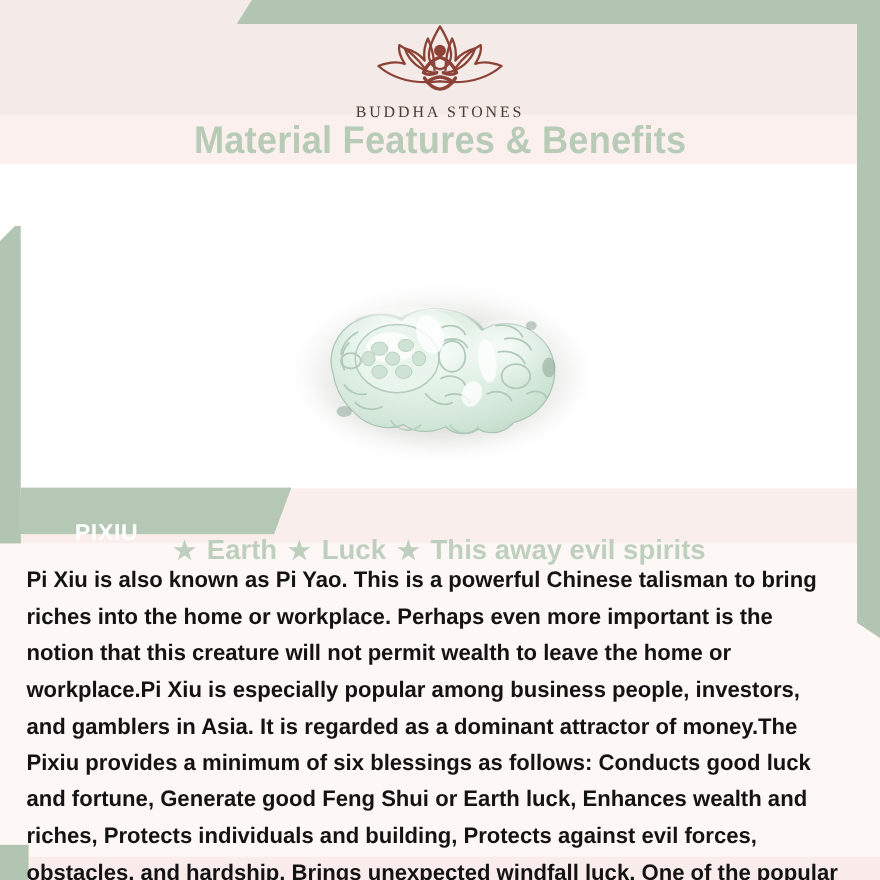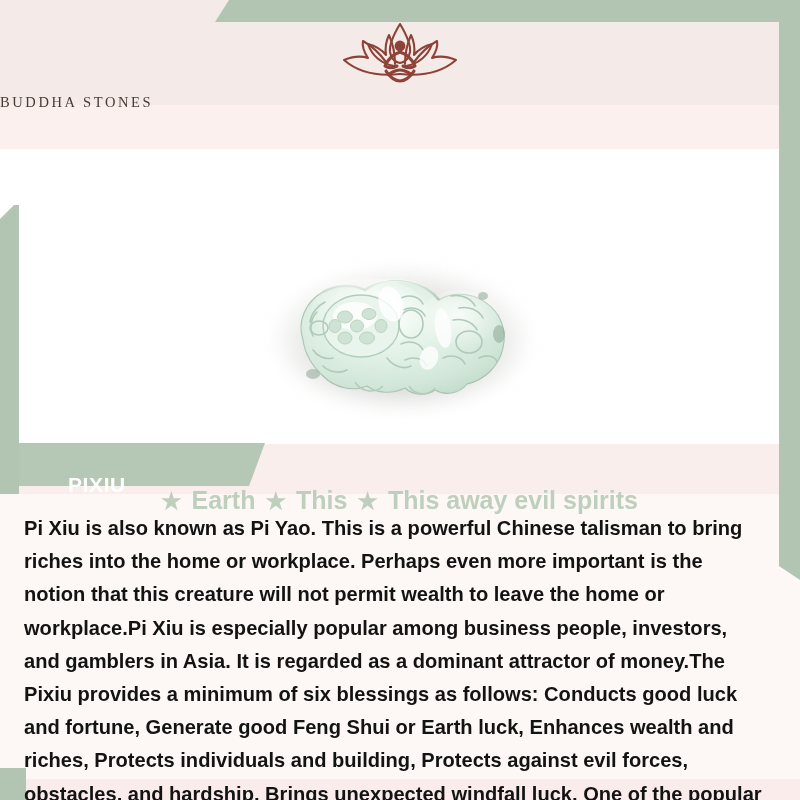--- a/index.html
+++ b/index.html
@@ -93,20 +93,21 @@
     top: 450px; left: 0;
     width: 19px; height: 44px;
     background: #b2c5b2;
   }
 
   
   .logo-block {
     position: absolute;
     top: 16px; left: 0;
     width: 800px;
+    text-align: center;
   }
   .logo-mark {
     display: block;
     margin: 0 auto;
   }
   .logo-wordmark {
     display: block;
     margin-top: 2px;
     font-family: "Liberation Serif", serif;
     font-size: 14.5px;
@@ -252,20 +253,23 @@
         <path d="M80 36 C74 38, 68 43, 65 50 C68 52, 73 52, 77 50"></path>
         <path d="M80 36 C86 38, 92 43, 95 50 C92 52, 87 52, 83 50"></path>
 
         <path d="M66 55 C70 62, 76 65, 80 65 C84 65, 90 62, 94 55"></path>
         <path d="M69 58 C74 55, 78 54, 80 54 C82 54, 86 55, 91 58"></path>
       </g>
     </svg>
     <span class="logo-wordmark">BUDDHA STONES</span>
   </div>
 
+  <div class="title-wrap">
+    <span class="title-text">Material Features &amp; Benefits</span>
+  </div>
 
   <div class="product-stage">
     <div class="jade-shadow"></div>
     <svg class="jade-body" viewBox="0 0 238 140">
       <defs>
         <radialGradient id="jadeMain" cx="42%" cy="36%" r="78%">
           <stop offset="0%" stop-color="#f4fbf6"></stop>
           <stop offset="38%" stop-color="#e2f1e6"></stop>
           <stop offset="72%" stop-color="#d2e7d9"></stop>
           <stop offset="100%" stop-color="#bed6c6"></stop>
@@ -357,20 +361,20 @@
     </svg>
   </div>
 
   <div class="pixiu-banner"></div>
   <div class="pixiu-label">PIXIU</div>
 
   <div class="benefits-line">
     <span class="star">★</span>
     <span class="bnf">Earth</span>
     <span class="star">★</span>
-    <span class="bnf">This</span>
+    <span class="bnf">Luck</span>
     <span class="star">★</span>
     <span class="bnf">This away evil spirits</span>
   </div>
 
   <div class="body-copy">Pi Xiu is also known as Pi Yao. This is a powerful Chinese talisman to bring riches into the home or workplace. Perhaps even more important is the notion that this creature will not permit wealth to leave the home or workplace.Pi Xiu is especially popular among business people, investors, and gamblers in Asia. It is regarded as a dominant attractor of money.The Pixiu provides a minimum of six blessings as follows: Conducts good luck and fortune, Generate good Feng Shui or Earth luck, Enhances wealth and riches, Protects individuals and building, Protects against evil forces, obstacles, and hardship, Brings unexpected windfall luck, One of the popular ways to retain a Pixiu is to wear it on a bracelet.</div>
 
 </div>
 
 </body></html>

